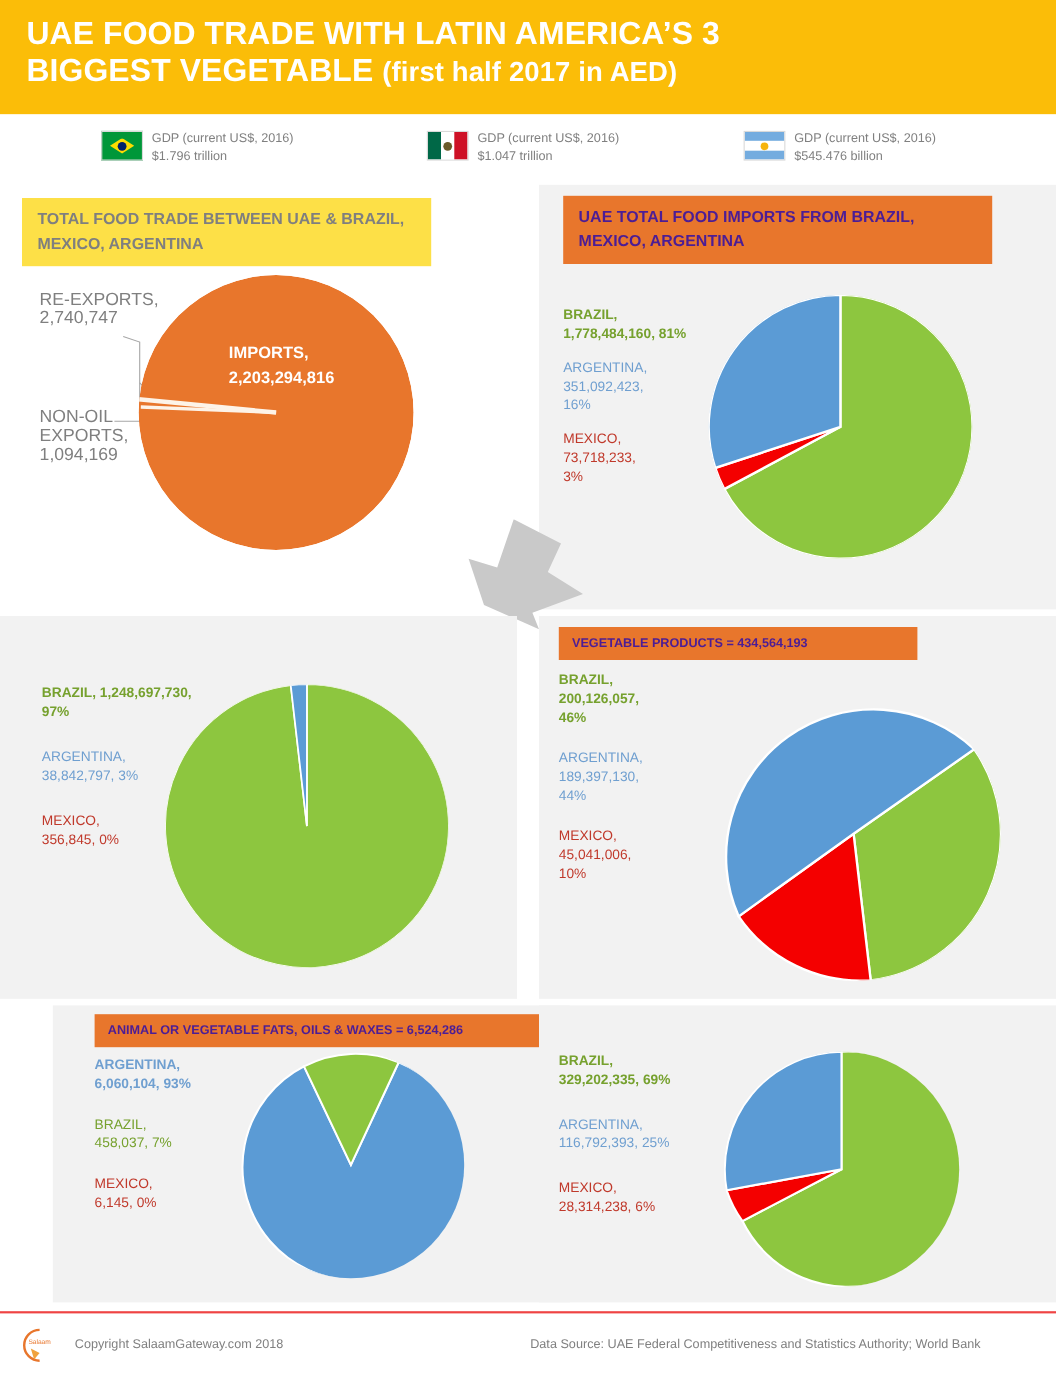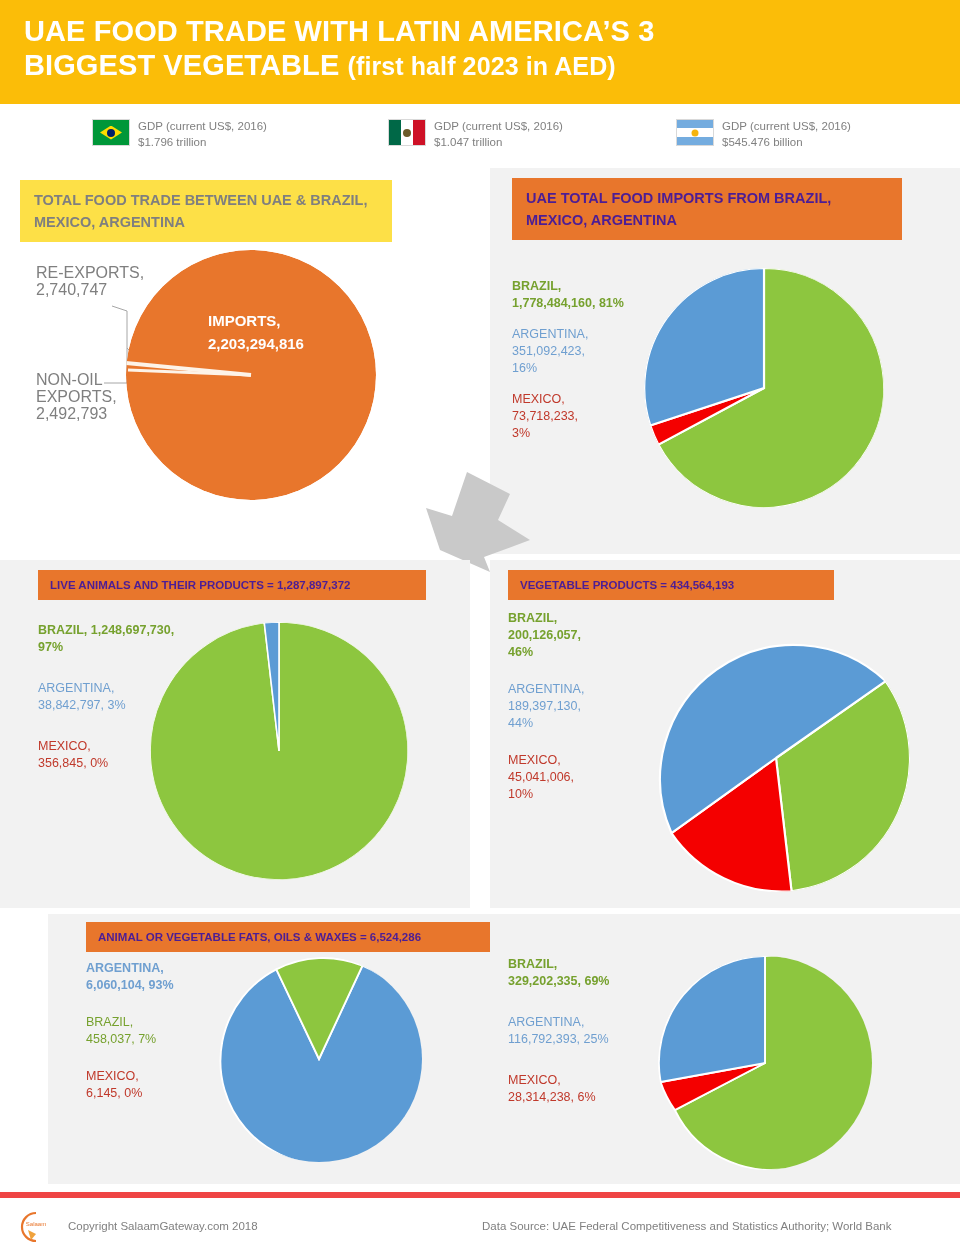--- a/index.html
+++ b/index.html
@@ -80,34 +80,34 @@
   .pie { position:absolute; border-radius:50%; }
 
   .callout { position:absolute; font-size:16px; line-height:17px; color:#7f7f7f; white-space:pre-line; }
 
   
   .arrow { position:absolute; }
 
   
   .footer {
     position:absolute; left:0; top:1192px; width:960px; height:56px;
-    background:#ffffff; border-top:6px solid #ef4444;
+    background:#ffffff; border-top:2px solid #ef4444;
   }
   .footer .txt { position:absolute; font-size:11.5px; color:#808080; top:22px; }
   .logo { position:absolute; left:14px; top:12px; width:44px; height:34px; }
 </style>
 </head>
 <body>
 
 <div class="page">
 
   <div class="header">
     <h1>
       <span>UAE FOOD TRADE WITH LATIN AMERICA’S 3</span><br>
-      <span>BIGGEST VEGETABLE </span><span class="sub">(first half 2023 in AED)</span>
+      <span>BIGGEST VEGETABLE </span><span class="sub">(first half 2017 in AED)</span>
     </h1>
   </div>
 
   <div class="gdpstrip">
 
     <div class="gdp" style="left:92px; top:14px;">
       <span class="flag flag-br">
         <span class="dia"></span>
           <span class="globe"></span>
       </span>
@@ -144,21 +144,21 @@
   </div>
 
   <div class="panel bg-white" style="left:0; top:168px; width:480px; height:386px;">
 
     <div class="titlebar tb-yellow tb-big" style="left:20px; top:12px; width:372px;">TOTAL FOOD TRADE BETWEEN UAE &amp; BRAZIL, MEXICO, ARGENTINA</div>
 
     <div class="callout" style="left:36px; top:96px;">RE-EXPORTS,
 2,740,747</div>
     <div class="callout" style="left:36px; top:203px;">NON-OIL
 EXPORTS,
-2,492,793</div>
+1,094,169</div>
 
     <svg style="position:absolute;left:0;top:0;width:480px;height:386px;overflow:visible;">
       <polyline points="112,138 127,143 127,215 104,215" fill="none" stroke="#a6a6a6" stroke-width="1"></polyline>
       <polyline points="127,180 135,188" fill="none" stroke="#a6a6a6" stroke-width="1"></polyline>
     </svg>
 
     <svg class="pie" style="left:126px; top:82px; width:250px; height:250px;" viewBox="0 0 250 250">
       <circle cx="125" cy="125" r="125" fill="#e8762c"></circle>
 
       <line x1="125" y1="125" x2="0" y2="113" stroke="#fdf3e8" stroke-width="4"></line>
@@ -199,21 +199,20 @@
 
       <path d="M50,50 L2.6,65.6 A50,50 0 0,1 50,0 Z" fill="#5b9bd5" stroke="#ffffff" stroke-width="0.9"></path>
     </svg>
   </div>
 
   <svg class="arrow" style="left:412px; top:472px; width:130px; height:100px;" viewBox="0 0 130 100">
     <polygon points="55,0 98,22 86,48 118,68 72,85 78,100 28,78 14,36 40,44" fill="#c9c9c9"></polygon>
   </svg>
 
   <div class="panel bg-grey" style="left:0; top:560px; width:470px; height:348px;">
-    <div class="titlebar tb-orange tb-sm" style="left:38px; top:10px; width:388px;">LIVE ANIMALS AND THEIR PRODUCTS = 1,287,897,372</div>
 
     <div class="legend" style="left:38px; top:62px; width:180px;">
       <div class="leg-item" style="margin-bottom:24px;">
         <div class="leg-line bold c-green">BRAZIL, 1,248,697,730,
 97%</div>
       </div>
       <div class="leg-item" style="margin-bottom:24px;">
         <div class="leg-line c-blue">ARGENTINA,
 38,842,797, 3%</div>
       </div>

